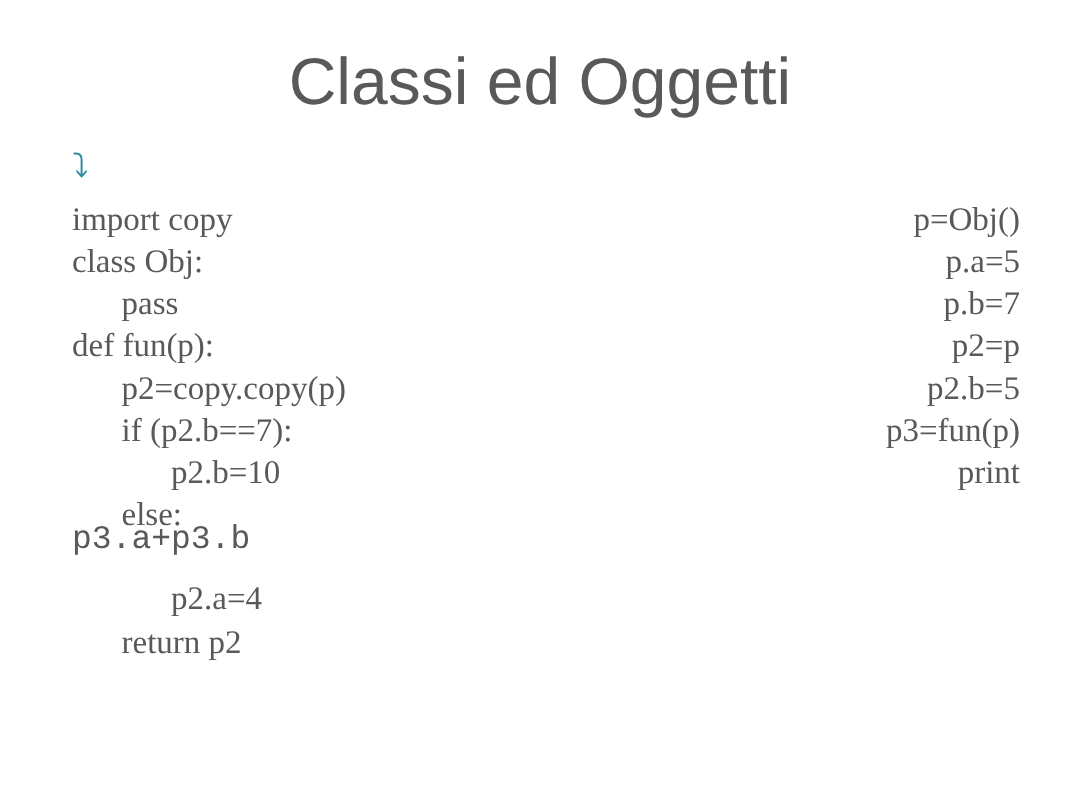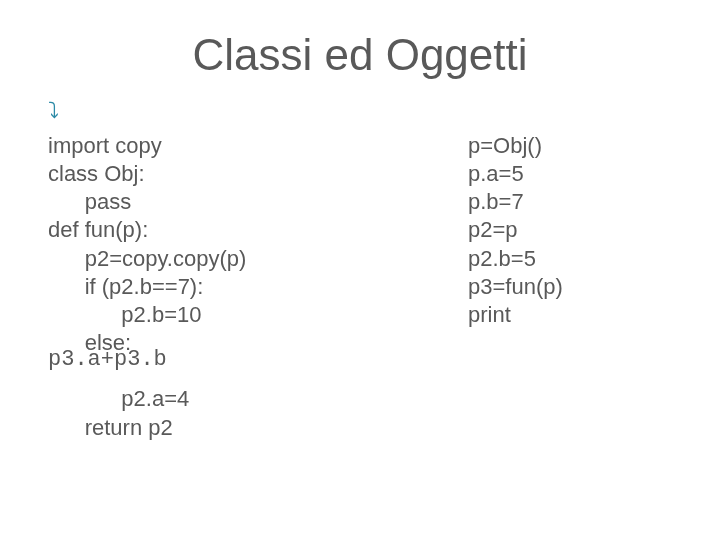--- a/index.html
+++ b/index.html
@@ -44,32 +44,33 @@
   .exercise-tag {
     color: #2c8aa6;
     font-weight: bold;
   }
   .columns {
     display: flex;
     flex-direction: row;
     margin-left: 8px;
   }
   .code {
-    font-family: Liberation Sans, sans-serif;
+    font-family: Liberation Serif, serif;
     font-size: 22px;
     color: #595959;
     white-space: pre;
     line-height: 1.28;
   }
   .code-left {
     flex: 0 0 420px;
     position: relative;
   }
   .code-right {
     flex: 1;
+    text-align: right;
   }
   .overlap {
     position: absolute;
     left: 0px;
     top: 215px; 
     font-family: "Courier New", Courier, monospace;
     font-size: 22px;
     color: #595959;
     white-space: pre;
   }

